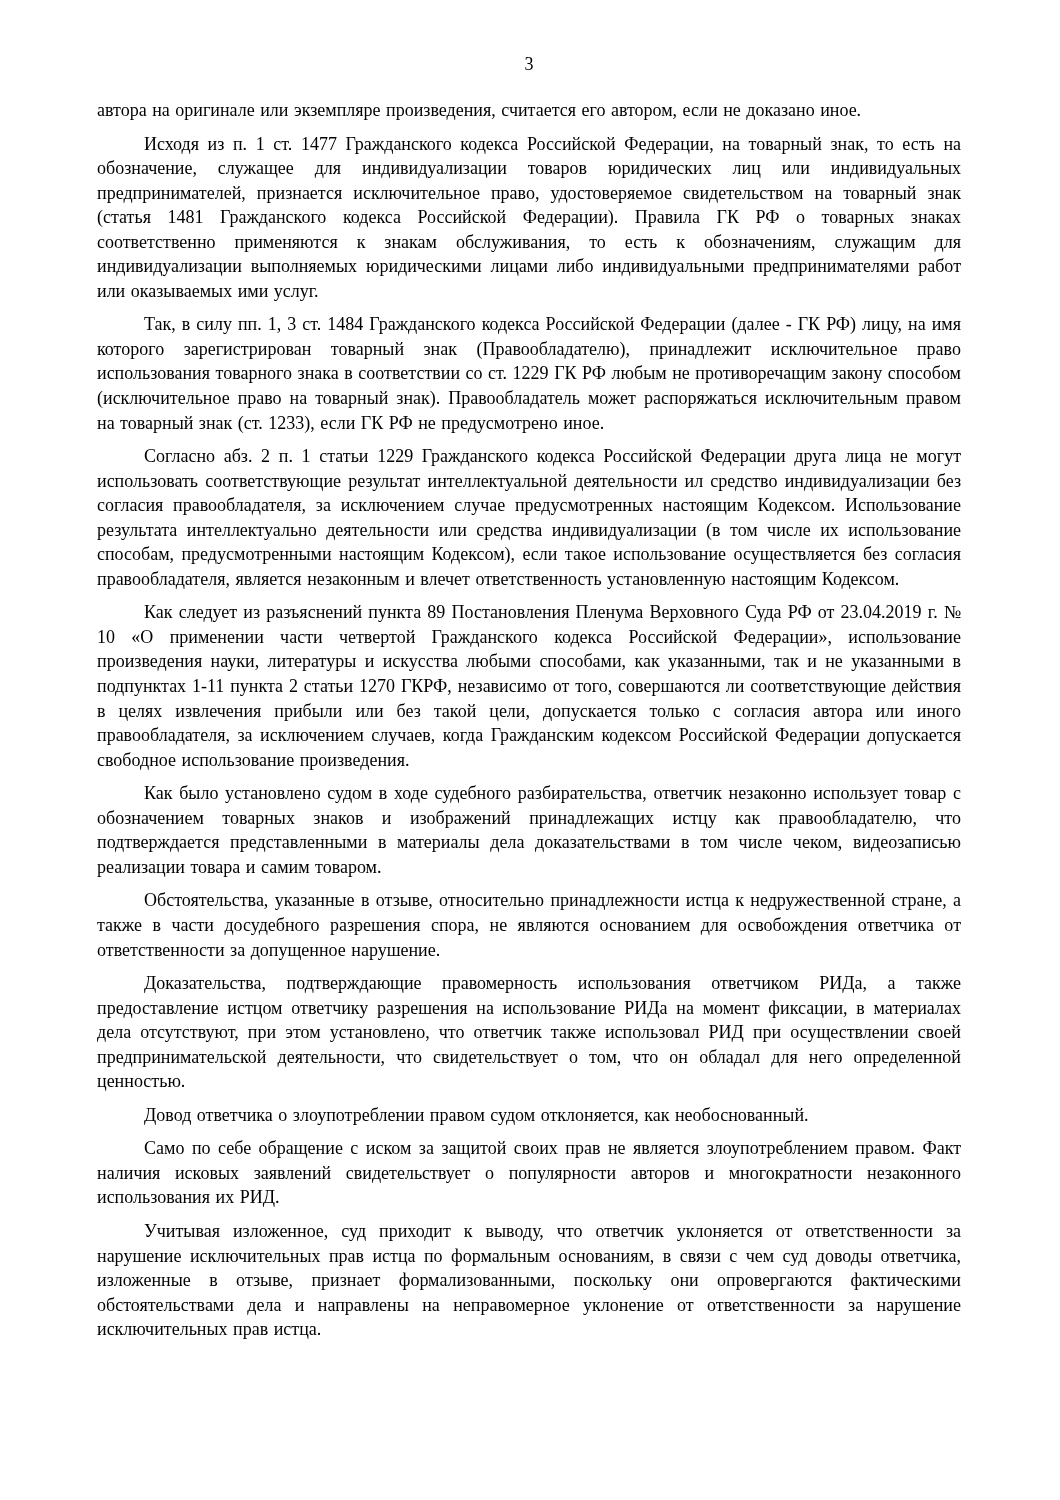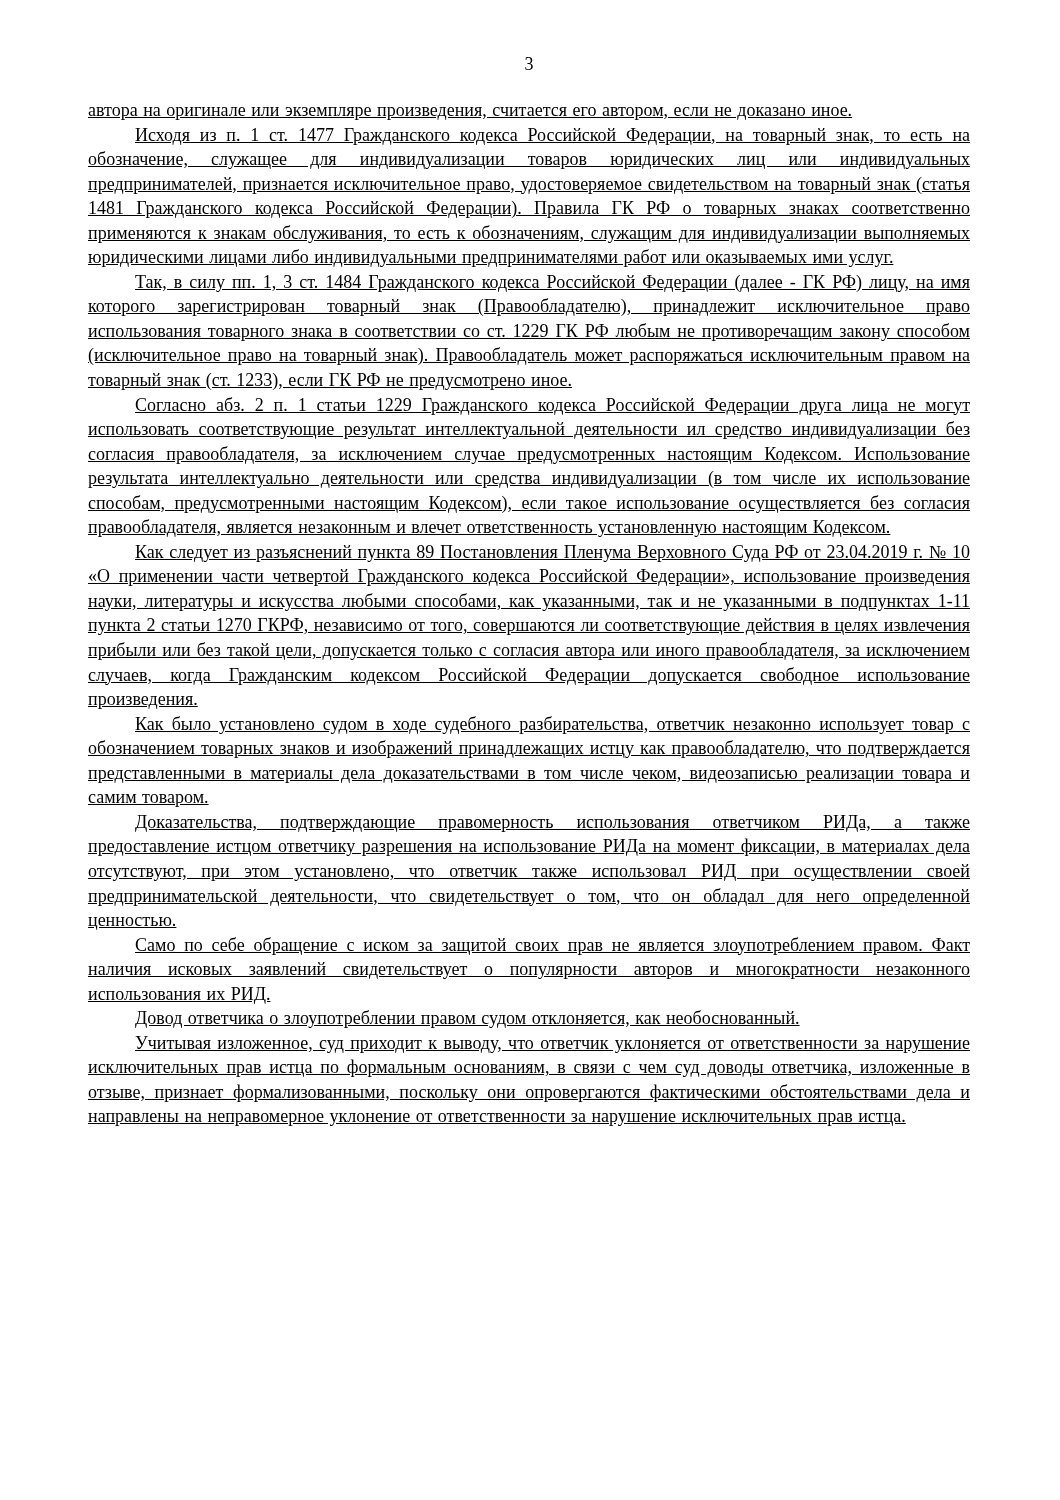--- a/index.html
+++ b/index.html
@@ -19,41 +19,41 @@
     padding: 52px 90px 0 88px;
     overflow: hidden;
   }
   .page-number {
     text-align: center;
     line-height: 24px;
     margin-bottom: 22px;
     font-size: 18px;
   }
   .body-text p.para {
-    margin: 0;
+    margin: 9px;
     text-align: justify;
     text-indent: 47px;
     line-height: 24.55px;
     word-spacing: 1px;
-    text-decoration: underline;
   }
   .body-text p.para.no-indent {
     text-indent: 0;
   }
 </style>
 </head>
 <body>
 
 <div class="page">
   <div class="page-number">3</div>
   <div class="body-text" id="paragraphs">
       <p class="para no-indent">автора на оригинале или экземпляре произведения, считается его автором, если не доказано иное.</p>
       <p class="para">Исходя из п. 1 ст. 1477 Гражданского кодекса Российской Федерации, на товарный знак, то есть на обозначение, служащее для индивидуализации товаров юридических лиц или индивидуальных предпринимателей, признается исключительное право, удостоверяемое свидетельством на товарный знак (статья 1481 Гражданского кодекса Российской Федерации). Правила ГК РФ о товарных знаках соответственно применяются к знакам обслуживания, то есть к обозначениям, служащим для индивидуализации выполняемых юридическими лицами либо индивидуальными предпринимателями работ или оказываемых ими услуг.</p>
       <p class="para">Так, в силу пп. 1, 3 ст. 1484 Гражданского кодекса Российской Федерации (далее - ГК РФ) лицу, на имя которого зарегистрирован товарный знак (Правообладателю), принадлежит исключительное право использования товарного знака в соответствии со ст. 1229 ГК РФ любым не противоречащим закону способом (исключительное право на товарный знак). Правообладатель может распоряжаться исключительным правом на товарный знак (ст. 1233), если ГК РФ не предусмотрено иное.</p>
       <p class="para">Согласно абз. 2 п. 1 статьи 1229 Гражданского кодекса Российской Федерации друга лица не могут использовать соответствующие результат интеллектуальной деятельности ил средство индивидуализации без согласия правообладателя, за исключением случае предусмотренных настоящим Кодексом. Использование результата интеллектуально деятельности или средства индивидуализации (в том числе их использование способам, предусмотренными настоящим Кодексом), если такое использование осуществляется без согласия правообладателя, является незаконным и влечет ответственность установленную настоящим Кодексом.</p>
       <p class="para">Как следует из разъяснений пункта 89 Постановления Пленума Верховного Суда РФ от 23.04.2019 г. № 10 «О применении части четвертой Гражданского кодекса Российской Федерации», использование произведения науки, литературы и искусства любыми способами, как указанными, так и не указанными в подпунктах 1-11 пункта 2 статьи 1270 ГКРФ, независимо от того, совершаются ли соответствующие действия в целях извлечения прибыли или без такой цели, допускается только с согласия автора или иного правообладателя, за исключением случаев, когда Гражданским кодексом Российской Федерации допускается свободное использование произведения.</p>
       <p class="para">Как было установлено судом в ходе судебного разбирательства, ответчик незаконно использует товар с обозначением товарных знаков и изображений принадлежащих истцу как правообладателю, что подтверждается представленными в материалы дела доказательствами в том числе чеком, видеозаписью реализации товара и самим товаром.</p>
+      <p class="para">Обстоятельства, указанные в отзыве, относительно принадлежности истца к недружественной стране, а также в части досудебного разрешения спора, не являются основанием для освобождения ответчика от ответственности за допущенное нарушение.</p>
       <p class="para">Доказательства, подтверждающие правомерность использования ответчиком РИДа, а также предоставление истцом ответчику разрешения на использование РИДа на момент фиксации, в материалах дела отсутствуют, при этом установлено, что ответчик также использовал РИД при осуществлении своей предпринимательской деятельности, что свидетельствует о том, что он обладал для него определенной ценностью.</p>
+      <p class="para">Довод ответчика о злоупотреблении правом судом отклоняется, как необоснованный.</p>
       <p class="para">Само по себе обращение с иском за защитой своих прав не является злоупотреблением правом. Факт наличия исковых заявлений свидетельствует о популярности авторов и многократности незаконного использования их РИД.</p>
-      <p class="para">Довод ответчика о злоупотреблении правом судом отклоняется, как необоснованный.</p>
       <p class="para">Учитывая изложенное, суд приходит к выводу, что ответчик уклоняется от ответственности за нарушение исключительных прав истца по формальным основаниям, в связи с чем суд доводы ответчика, изложенные в отзыве, признает формализованными, поскольку они опровергаются фактическими обстоятельствами дела и направлены на неправомерное уклонение от ответственности за нарушение исключительных прав истца.</p>
     </div>
 </div>
 
 </body></html>

